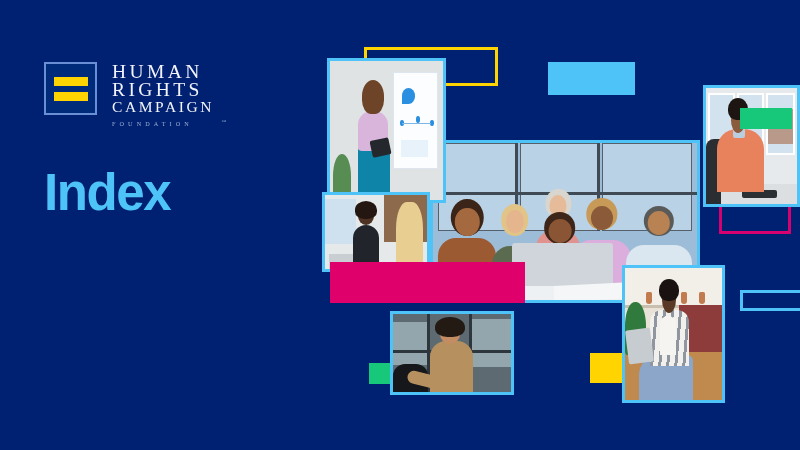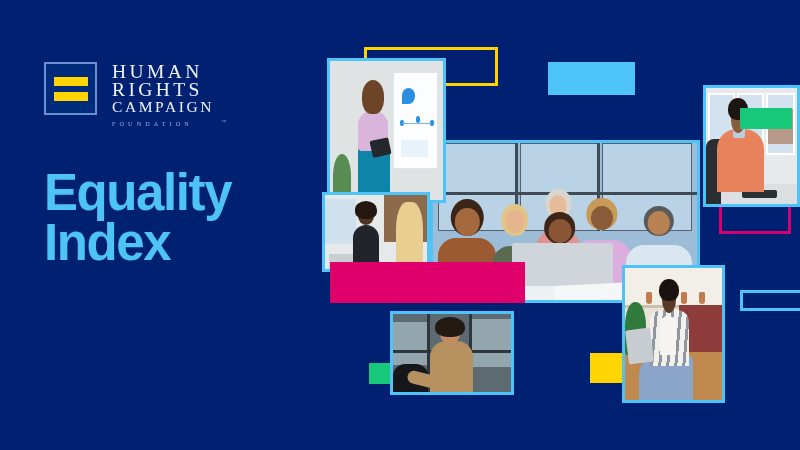--- a/index.html
+++ b/index.html
@@ -342,17 +342,16 @@
       <div class="logo-line">RIGHTS</div>
       <div class="logo-line l3">CAMPAIGN</div>
       <div class="logo-foundation">
         <span>FOUNDATION</span>
         <span class="tm">™</span>
       </div>
     </div>
   </div>
 
   <div class="title-block">
-    <div class="title-line">Equality</div>
     <div class="title-line">Index</div>
   </div>
 
 </div>
 
 </body></html>

